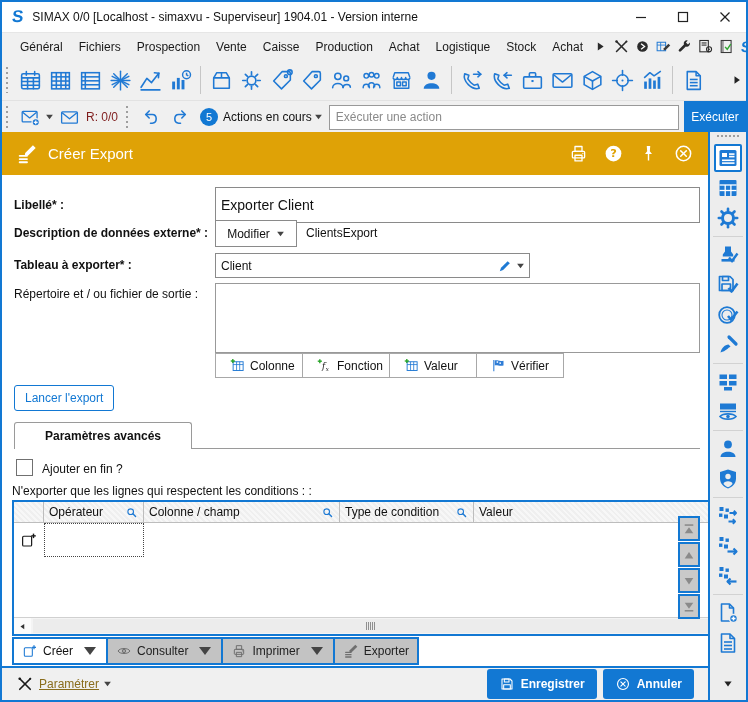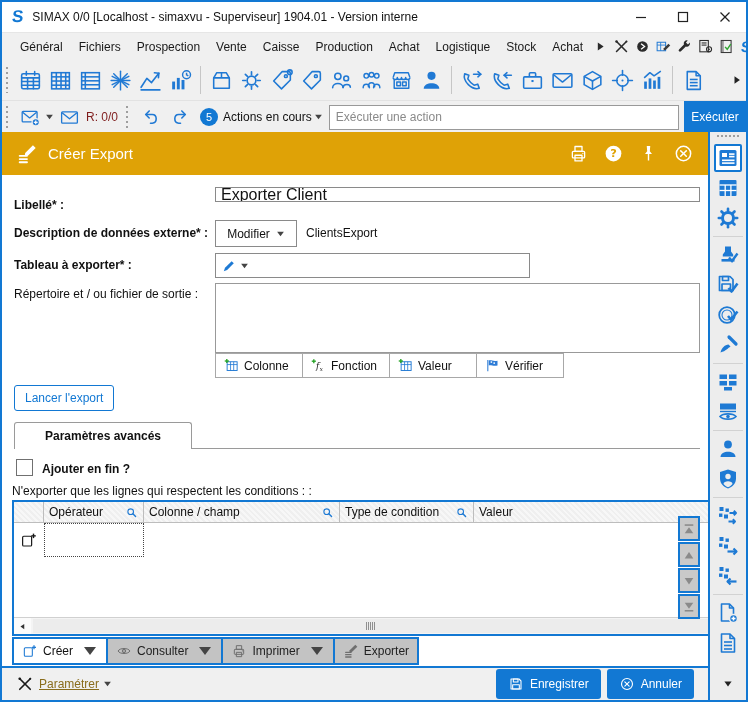--- a/index.html
+++ b/index.html
@@ -63,43 +63,43 @@
   .header-orange .hicon svg { width:22px; height:22px; }
   .htitle { color:#fff; font-size:15px; }
   .hbtns { margin-left:auto; display:flex; align-items:center; gap:14px; }
   .hbtn { color:#fff; display:flex; }
   .hbtn svg { width:21px; height:21px; }
 
   
   .content { position:relative; background:#fff; height:491px; font-size:12px; color:#111; }
   .lbl { position:absolute; left:12px; font-weight:bold; white-space:nowrap; }
   .lbl.normal { font-weight:normal; }
-  .fld-input { position:absolute; left:213px; width:485px; height:15px; border:1px solid #8a8a8a; padding:0 5px; font-size:16px; color:#111; }
+  .fld-input { position:absolute; left:213px; width:485px; height:36px; border:1px solid #8a8a8a; padding:0 5px; font-size:14px; color:#111; }
   .mod-btn { position:absolute; left:213px; top:45px; width:82px; height:27px; background:#fff; border:1px solid #8a8a8a;
              display:flex; align-items:center; justify-content:center; gap:6px; font-size:12px; }
   .desc-val { position:absolute; left:304px; top:51px; }
   .combo { position:absolute; left:213px; top:78px; width:315px; height:25px; border:1px solid #8a8a8a; background:#fff;
            display:flex; align-items:center; padding:0 4px 0 5px; }
   .combo .txt { flex:1; }
   .combo .pen { color:#1e7ad4; display:flex; margin-right:3px; }
   .combo .pen svg { width:16px; height:16px; }
   .out-area { position:absolute; left:213px; top:108px; width:485px; height:70px; border:1px solid #999; resize:none; font-size:12px; font-family:"Liberation Sans",sans-serif; }
   .editor-btns { position:absolute; left:213px; top:178px; display:flex; }
   .ebtn { height:25px; width:88px; background:#fff; border:1px solid #a8a8a8; margin-left:-1px;
-          display:flex; align-items:center; gap:5px; padding:0 8px; font-size:12px; }
+          display:flex; align-items:center; gap:5px; padding:0 14px; font-size:12px; }
   .ebtn:first-child { margin-left:0; }
   .ebtn svg { width:15px; height:15px; flex:none; }
   .launch-btn { position:absolute; left:12px; top:210px; height:26px; padding:0 10px; background:#fff;
                 border:1px solid #1278d3; border-radius:3px; color:#1278d3; font-size:12px; }
   .tabline { position:absolute; left:12px; right:8px; top:273px; height:1px; background:#9a9a9a; }
   .tab { position:absolute; left:12px; top:247px; width:178px; height:27px; background:#fff; border:1px solid #9a9a9a;
          border-bottom:none; border-radius:3px 3px 0 0; display:flex; align-items:center; justify-content:center;
          font-weight:bold; z-index:2; }
   .chk { position:absolute; left:14px; top:284px; width:17px; height:17px; border:1px solid #707070; background:#fff; }
-  .chk-lbl { position:absolute; left:40px; top:287px; font-weight:bold; }
+  .chk-lbl { position:absolute; left:40px; top:287px; font-weight:normal; }
   .cond-lbl { position:absolute; left:10px; top:309px; font-weight:normal; }
 
   
   .cond-table { position:absolute; left:10px; top:325px; width:717px; height:136px; border:2px solid #1278d3; background:#fff; }
   .thead { display:flex; height:21px; border-bottom:1px solid #bdbdbd;
            background:repeating-linear-gradient(45deg,#f7f7f7 0 2px,#efefef 2px 4px); }
   .th { display:flex; align-items:center; padding:0 5px; border-right:1px solid #bdbdbd; font-size:12px; color:#111; }
   .th .t { flex:1; white-space:nowrap; overflow:hidden; }
   .th svg { width:13px; height:13px; color:#1e7ad4; flex:none; }
   .c0 { width:30px; } .c1 { width:100px; } .c2 { width:196px; } .c3 { width:134px; } .c4 { flex:1; border-right:none; }
@@ -132,21 +132,21 @@
   .abtn.on  svg.main { color:#1e7ad4; }
   .abtn.off svg.main { color:#6f6f6f; }
 
   
   .footerbar { position:absolute; left:0; bottom:0; width:706px; height:34px; background:#f0f0f0; border-top:2px solid #1278d3;
                display:flex; align-items:center; padding:0 14px; }
   .ficon { color:#1a1a1a; display:flex; margin-right:5px; }
   .ficon svg { width:18px; height:18px; }
   .param-link { font-size:12px; color:#8a6d1c; text-decoration:underline; margin-right:4px; }
   .fbtn { display:flex; align-items:center; gap:6px; height:30px; padding:0 12px; margin-left:6px;
-          background:#1278d3; border:none; border-radius:3px; color:#fff; font-size:12px; }
+          background:#1278d3; border:none; border-radius:3px; color:#fff; font-size:12px;font-weight:bold; }
   .fbtn svg { width:16px; height:16px; }
   .fspacer { flex:1; }
 </style>
 </head>
 <body>
 
 <svg width="0" height="0" style="position:absolute">
   <defs>
     <symbol id="s-cal" viewBox="0 0 24 24" fill="none" stroke="currentColor" stroke-width="1.5" stroke-linecap="round" stroke-linejoin="round">
       <rect x="3.5" y="5.5" width="17" height="14.5" rx="1.5"></rect>
@@ -835,20 +835,21 @@
         <span class="caret">
             <svg>
               <use href="#s-caretdn"></use>
             </svg>
           </span>
       </div>
       <span class="desc-val">ClientsExport</span>
 
       <span class="lbl" style="top:83px">Tableau à exporter* :</span>
       <div class="combo">
+        <span class="txt">Client</span>
         <span class="pen">
             <svg>
               <use href="#s-pencil"></use>
             </svg>
           </span>
         <span class="caret">
             <svg>
               <use href="#s-caretdn"></use>
             </svg>
           </span>

